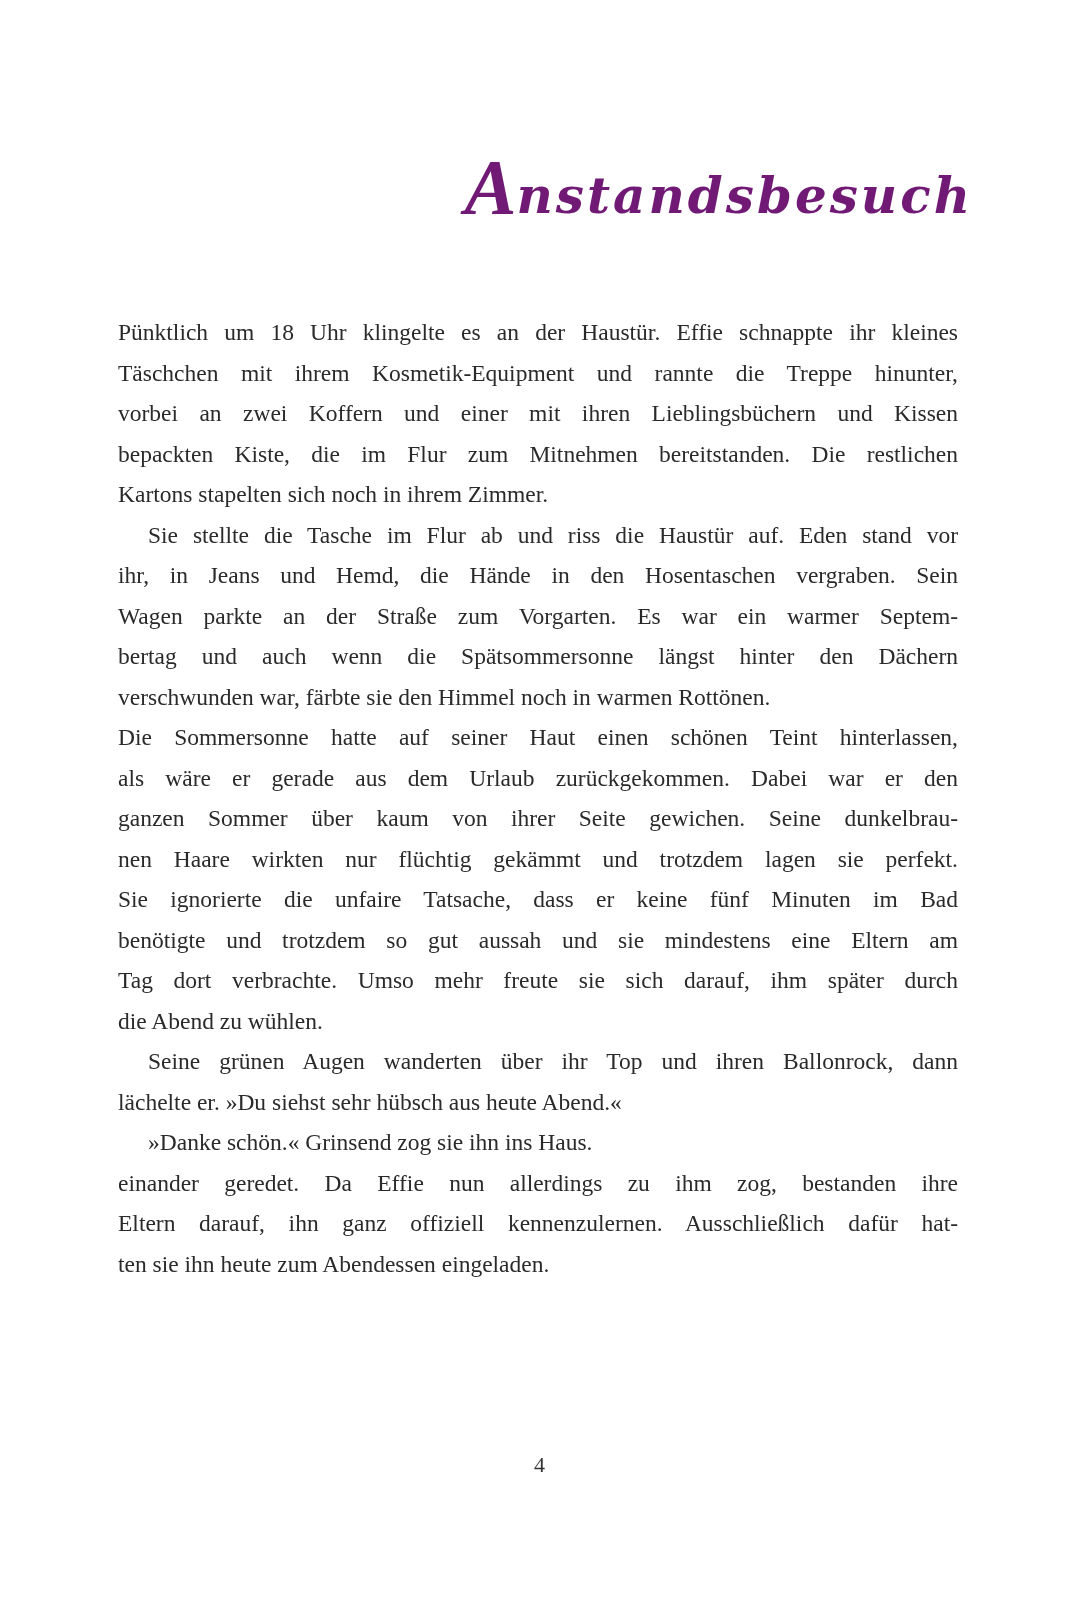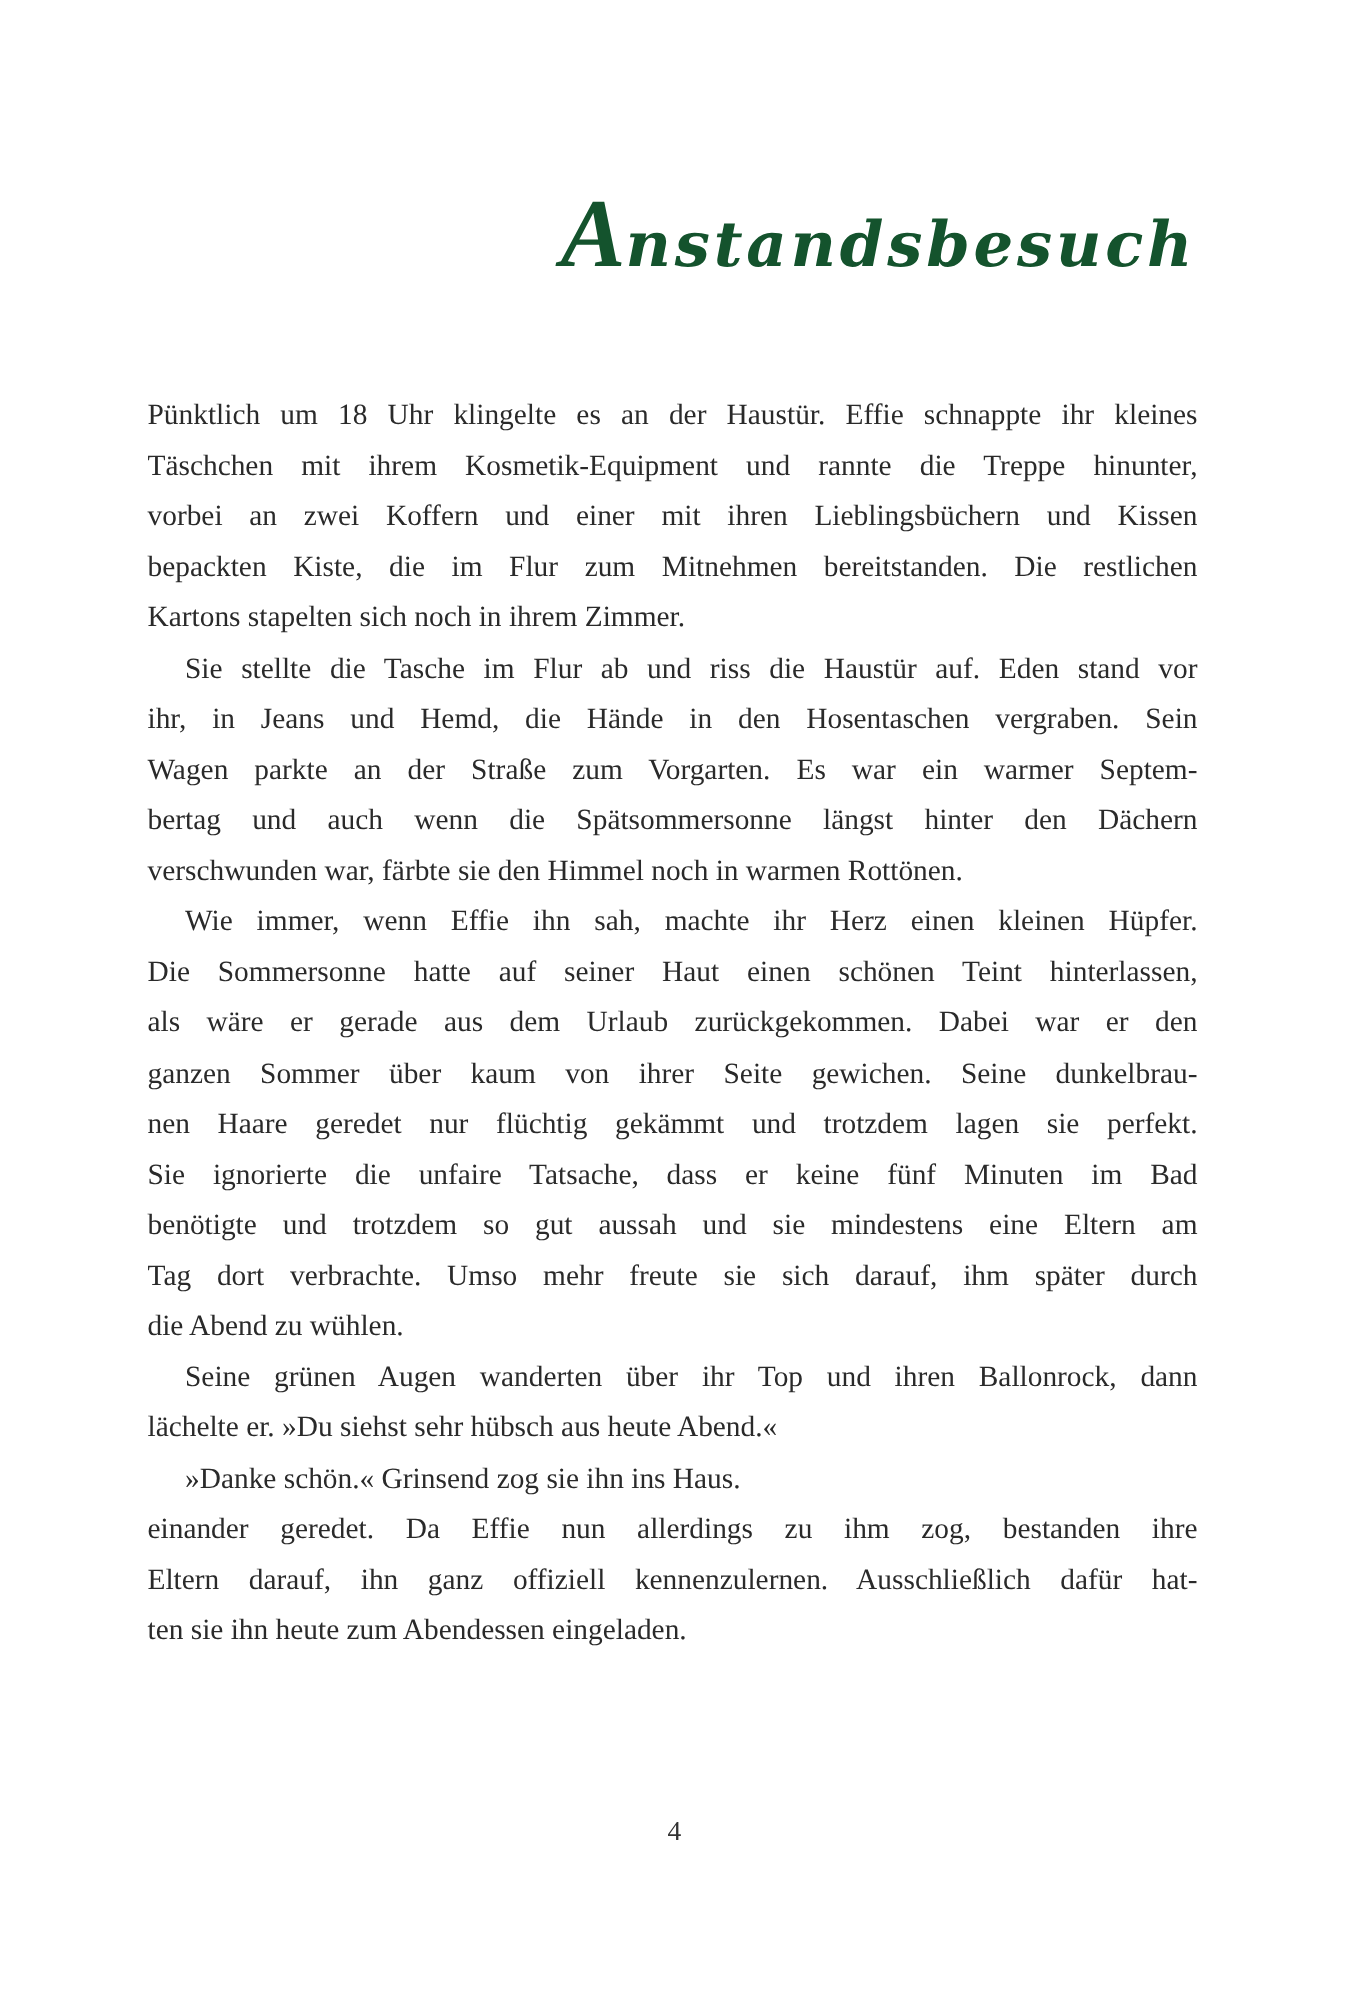--- a/index.html
+++ b/index.html
@@ -1,20 +1,20 @@
 <!DOCTYPE html>
 <html><head>
 <meta charset="utf-8">
 <style>
   html, body { margin: 0; padding: 0; background: #ffffff; }
   body { width: 1079px; height: 1600px; position: relative; overflow: hidden; color: #222; }
   .title {
-    position: absolute; right: 122px; top: 108px;
+    position: absolute; right: 106px; top: 108px;
     font-family: "DejaVu Serif", serif; font-style: italic;
-    font-size: 50px; letter-spacing: 3px; color: #14532d;
+    font-size: 50px; letter-spacing: 3px; color: #701a75;
     white-space: nowrap;
   }
   .title .initial { font-family: "Liberation Serif", serif; font-style: italic; font-size: 78px; letter-spacing: 0; }
   .text {
     position: absolute; left: 118px; top: 312px; width: 840px;
     font-family: "Liberation Serif", serif; font-size: 23.5px; line-height: 40.5px;
     color: #2a2a2a;
   }
   .line { display: block; height: 40.5px; white-space: nowrap; text-align: justify; text-align-last: justify; }
   .line.last { text-align-last: left; }
@@ -33,25 +33,24 @@
     <span class="line">Pünktlich um 18 Uhr klingelte es an der Haustür. Effie schnappte ihr kleines</span>
     <span class="line">Täschchen mit ihrem Kosmetik-Equipment und rannte die Treppe hinunter,</span>
     <span class="line">vorbei an zwei Koffern und einer mit ihren Lieblingsbüchern und Kissen</span>
     <span class="line">bepackten Kiste, die im Flur zum Mitnehmen bereitstanden. Die restlichen</span>
     <span class="line last">Kartons stapelten sich noch in ihrem Zimmer.</span>
     <span class="line indent">Sie stellte die Tasche im Flur ab und riss die Haustür auf. Eden stand vor</span>
     <span class="line">ihr, in Jeans und Hemd, die Hände in den Hosentaschen vergraben. Sein</span>
     <span class="line">Wagen parkte an der Straße zum Vorgarten. Es war ein warmer Septem-</span>
     <span class="line">bertag und auch wenn die Spätsommersonne längst hinter den Dächern</span>
     <span class="line last">verschwunden war, färbte sie den Himmel noch in warmen Rottönen.</span>
-    <span class="line indent">Wie immer, wenn Effie ihn sah, machte ihr Herz einen kleinen Hüpfer.</span>
     <span class="line">Die Sommersonne hatte auf seiner Haut einen schönen Teint hinterlassen,</span>
     <span class="line">als wäre er gerade aus dem Urlaub zurückgekommen. Dabei war er den</span>
     <span class="line">ganzen Sommer über kaum von ihrer Seite gewichen. Seine dunkelbrau-</span>
-    <span class="line">nen Haare geredet nur flüchtig gekämmt und trotzdem lagen sie perfekt.</span>
+    <span class="line">nen Haare wirkten nur flüchtig gekämmt und trotzdem lagen sie perfekt.</span>
     <span class="line">Sie ignorierte die unfaire Tatsache, dass er keine fünf Minuten im Bad</span>
     <span class="line">benötigte und trotzdem so gut aussah und sie mindestens eine Eltern am</span>
     <span class="line">Tag dort verbrachte. Umso mehr freute sie sich darauf, ihm später durch</span>
     <span class="line last">die Abend zu wühlen.</span>
     <span class="line indent">Seine grünen Augen wanderten über ihr Top und ihren Ballonrock, dann</span>
     <span class="line last">lächelte er. »Du siehst sehr hübsch aus heute Abend.«</span>
     <span class="line indent last">»Danke schön.« Grinsend zog sie ihn ins Haus.</span>
     <span class="line">einander geredet. Da Effie nun allerdings zu ihm zog, bestanden ihre</span>
     <span class="line">Eltern darauf, ihn ganz offiziell kennenzulernen. Ausschließlich dafür hat-</span>
     <span class="line last">ten sie ihn heute zum Abendessen eingeladen.</span>

